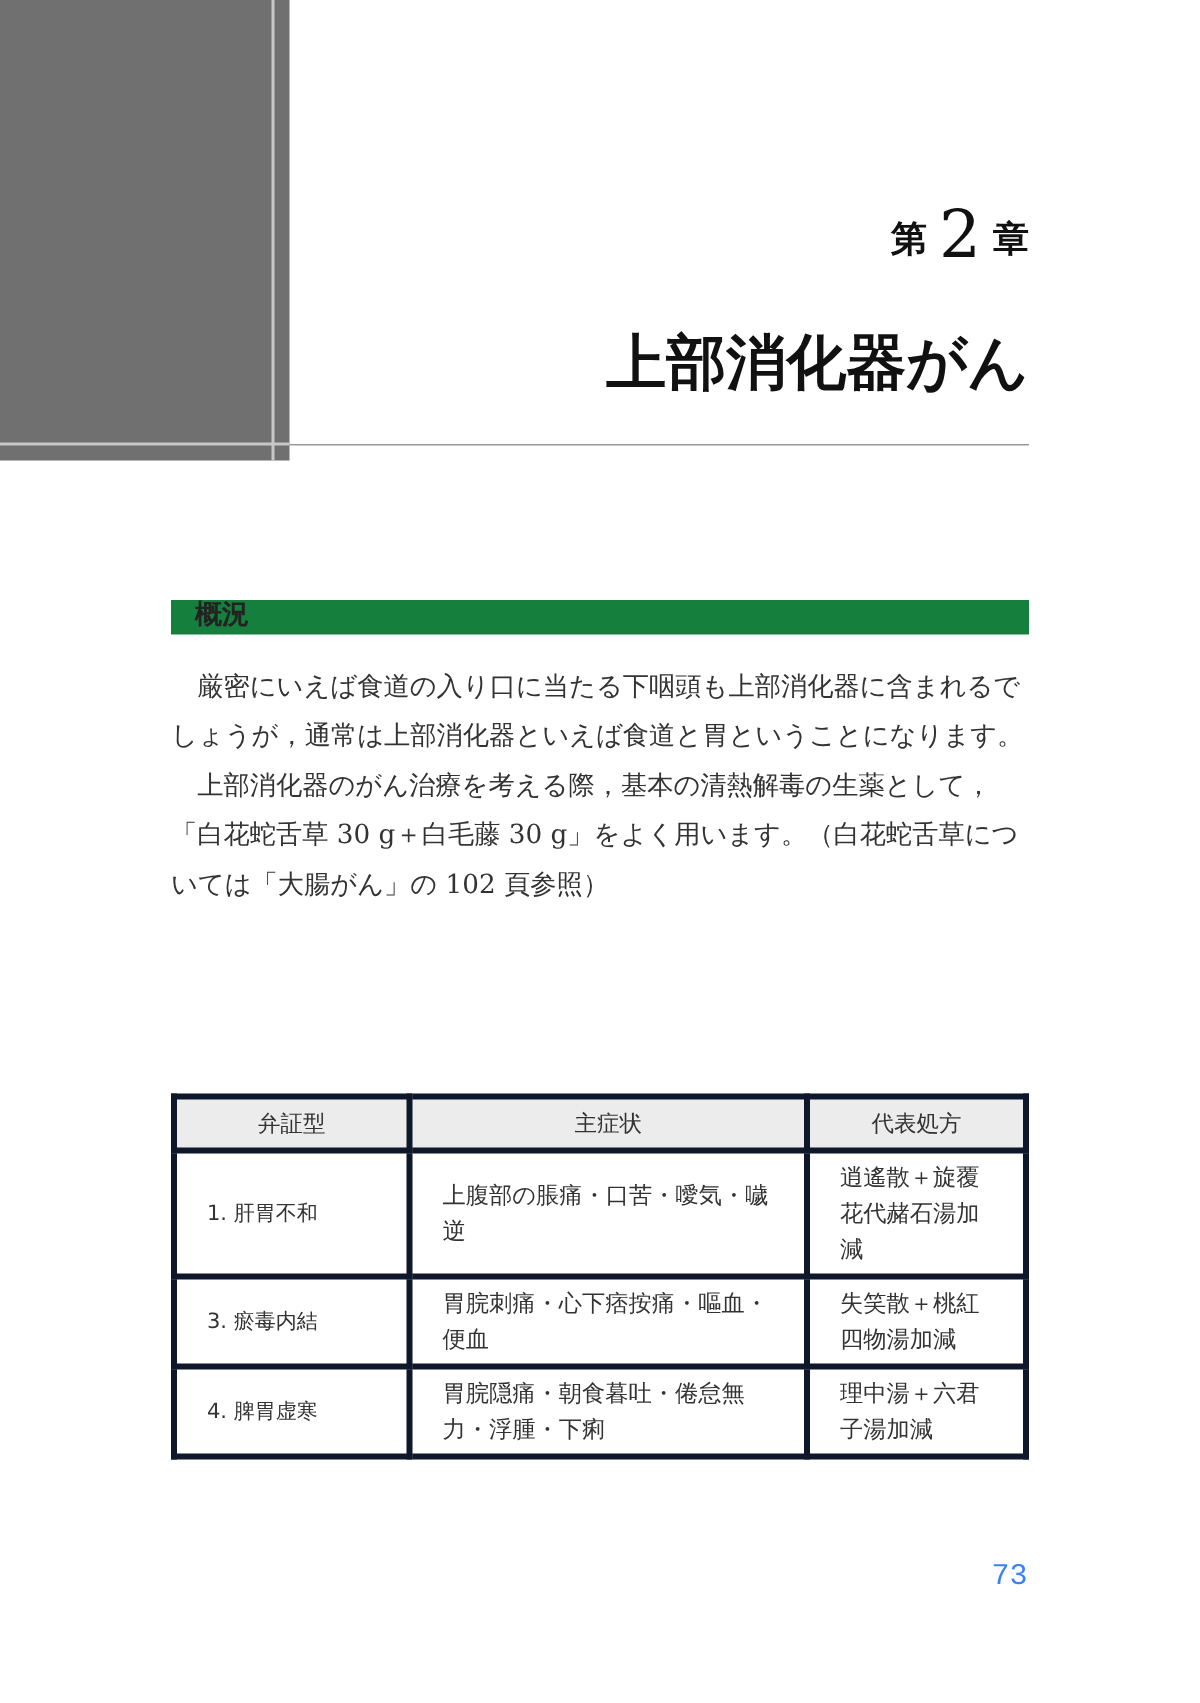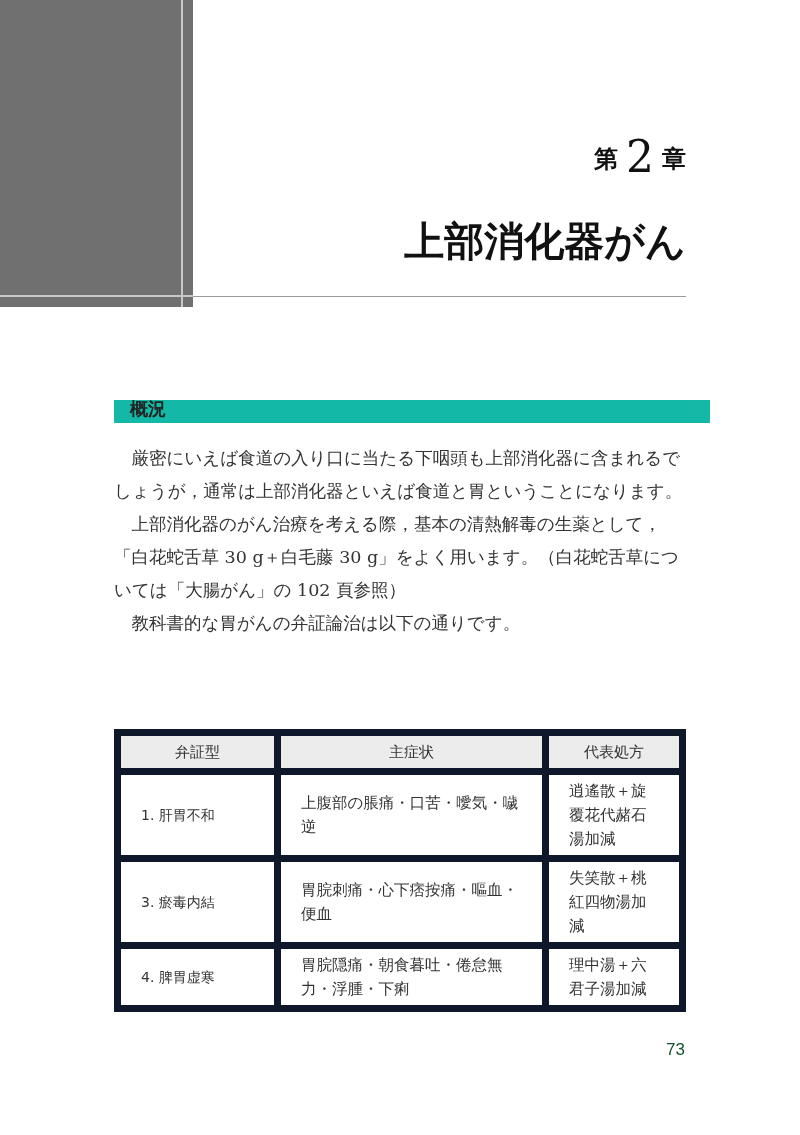--- a/index.html
+++ b/index.html
@@ -8,31 +8,31 @@
   .gray-block { position: absolute; left: 0; top: 0; width: 193px; height: 307px; background: #707070; }
   .gray-vline { position: absolute; left: 181px; top: 0; width: 2px; height: 307px; background: #c8c8c8; }
   .gray-hline { position: absolute; left: 0; top: 295px; width: 193px; height: 2px; background: #c8c8c8; }
   .title-rule { position: absolute; left: 193px; top: 296px; width: 493px; height: 1px; background: #9a9a9a; }
   .chapter-label { position: absolute; right: 114px; top: 135px; display: flex; align-items: flex-end; gap: 8px;
                    font-family: "DejaVu Sans", "Liberation Sans", sans-serif; font-weight: bold; color: #111; }
   .chapter-label .kanji { font-size: 24px; line-height: 40px; }
   .chapter-label .num { font-family: "DejaVu Serif", "Liberation Serif", serif; font-weight: normal; font-size: 44px; line-height: 44px; }
   .chapter-title { position: absolute; right: 114px; top: 214px; font-family: Liberation Mono, monospace;
                    font-weight: bold; font-size: 40px; color: #111; letter-spacing: 0px; }
-  .section-head { position: absolute; left: 114px; top: 400px; width: 572px; height: 23px; background: #14b8a6; padding-left: 24px; }
+  .section-head { position: absolute; left: 114px; top: 400px; width: 572px; height: 23px; background: #15803d; }
   .section-head span { position: absolute; left: 16px; top: -3px; font-family: "DejaVu Sans", "Liberation Sans", sans-serif;
                        font-size: 18px; font-weight: bold; color: #222; }
   .body-text { position: absolute; left: 114px; top: 442px; width: 574px; font-size: 17.5px; line-height: 33px; color: #333; }
   .body-text p { margin: 0; text-indent: 1em; }
   table.bz { position: absolute; left: 114px; top: 729px; width: 572px; border-collapse: collapse; font-size: 15.5px; color: #333; }
-  table.bz th, table.bz td { border: 7px solid #0f172a; padding: 4px 20px; vertical-align: middle; line-height: 24px; }
+  table.bz th, table.bz td { border: 4px solid #0f172a; padding: 4px 20px; vertical-align: middle; line-height: 24px; }
   table.bz th { background: #ececec; font-family: "DejaVu Sans", "Liberation Sans", sans-serif; font-weight: normal; font-size: 15px; height: 24px; }
   table.bz td.type { font-family: "DejaVu Sans", "Liberation Sans", sans-serif; width: 113px; font-size: 14px; }
   table.bz td.sym { width: 221px; }
-  .page-num { position: absolute; right: 115px; top: 1040px; font-family: Liberation Sans, sans-serif; font-size: 17px; color: #14532d; }
+  .page-num { position: absolute; right: 115px; top: 1040px; font-family: Liberation Mono, monospace; font-size: 20px; color: #3b82f6; }
 </style>
 </head>
 <body>
 
 <div class="gray-block"></div>
 <div class="gray-vline"></div>
 <div class="gray-hline"></div>
 <div class="title-rule"></div>
 
 <div class="chapter-label">
@@ -43,21 +43,20 @@
 
 <div class="chapter-title">上部消化器がん</div>
 
 <div class="section-head">
   <span>概況</span>
 </div>
 
 <div class="body-text">
   <p>厳密にいえば食道の入り口に当たる下咽頭も上部消化器に含まれるでしょうが，通常は上部消化器といえば食道と胃ということになります。</p>
   <p>上部消化器のがん治療を考える際，基本の清熱解毒の生薬として，「白花蛇舌草 30 g＋白毛藤 30 g」をよく用います。（白花蛇舌草については「大腸がん」の 102 頁参照）</p>
-  <p>教科書的な胃がんの弁証論治は以下の通りです。</p>
 </div>
 
 <table class="bz">
   <thead>
     <tr>
       <th>弁証型</th>
       <th>主症状</th>
       <th>代表処方</th>
     </tr>
   </thead>

